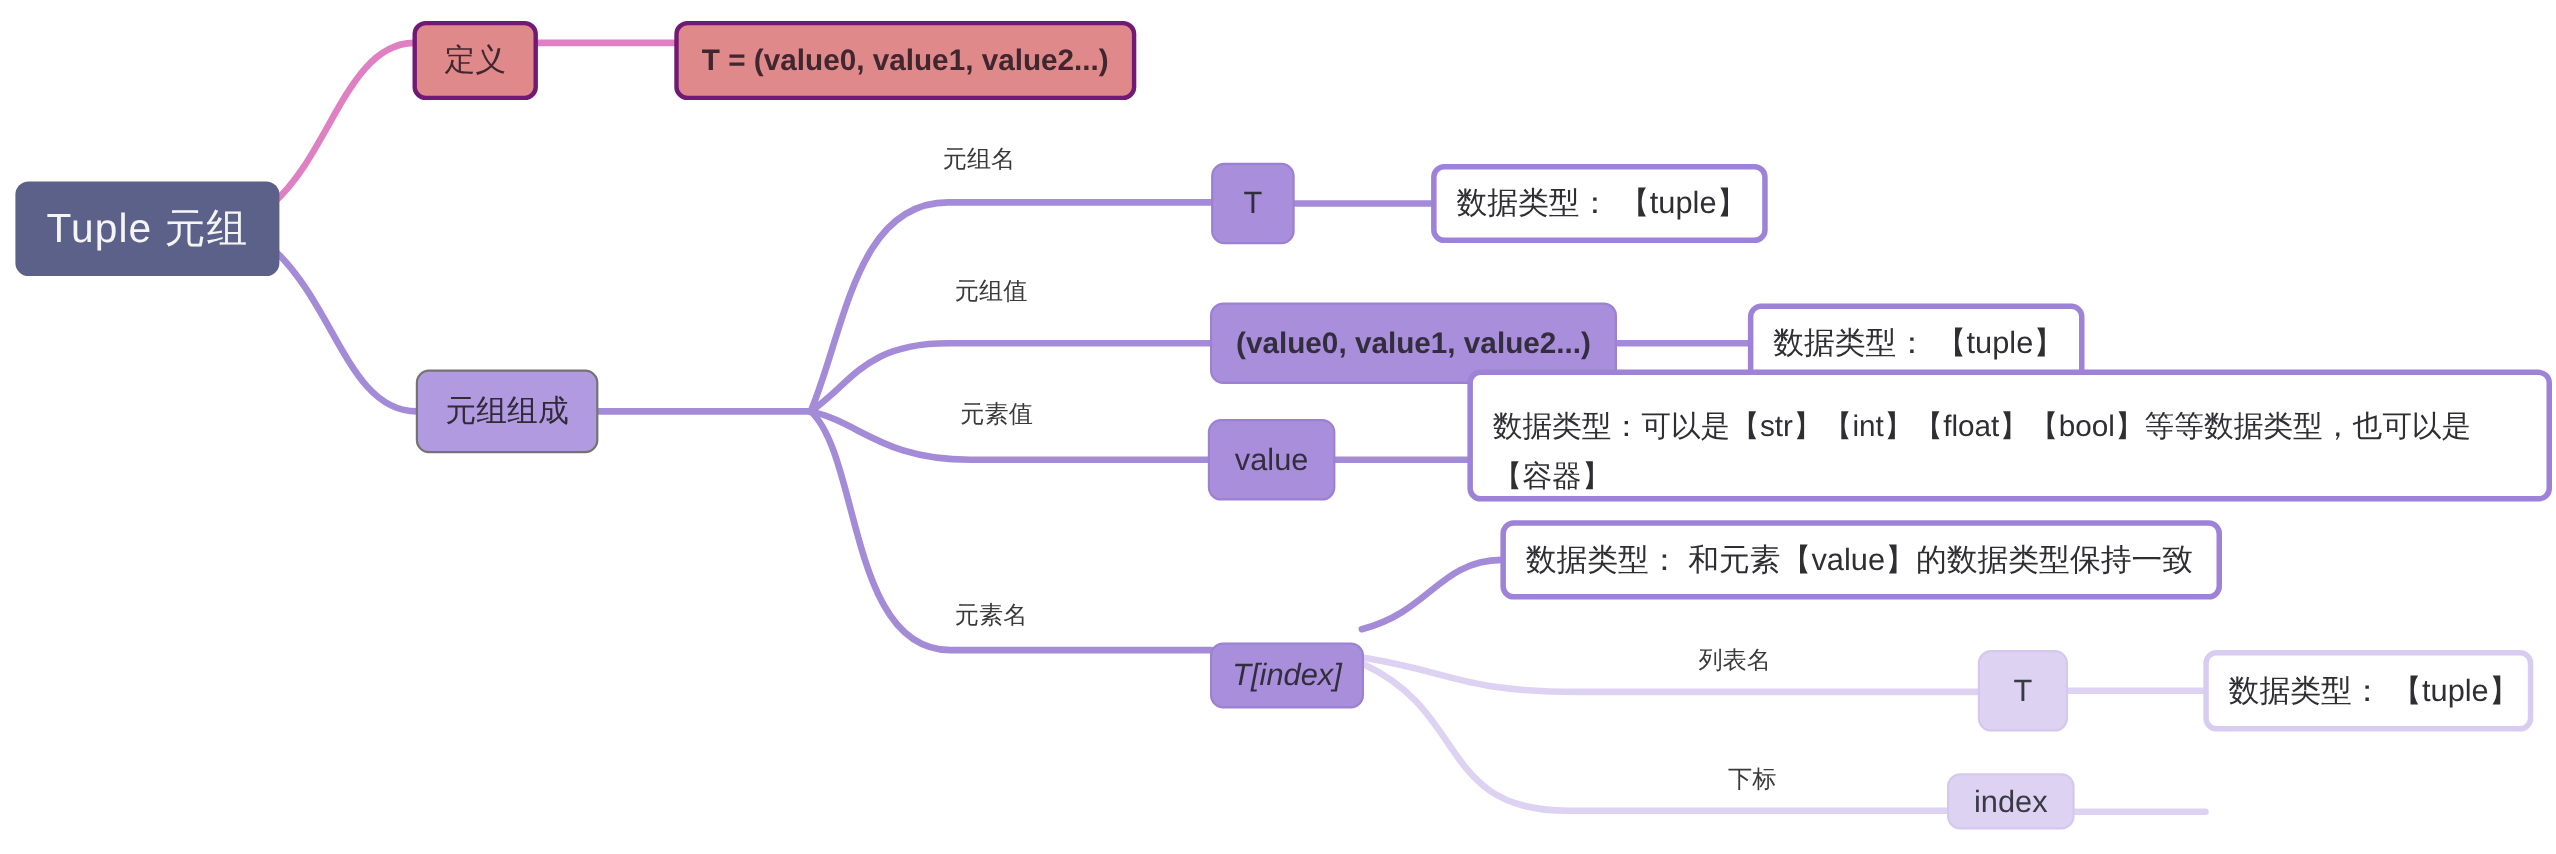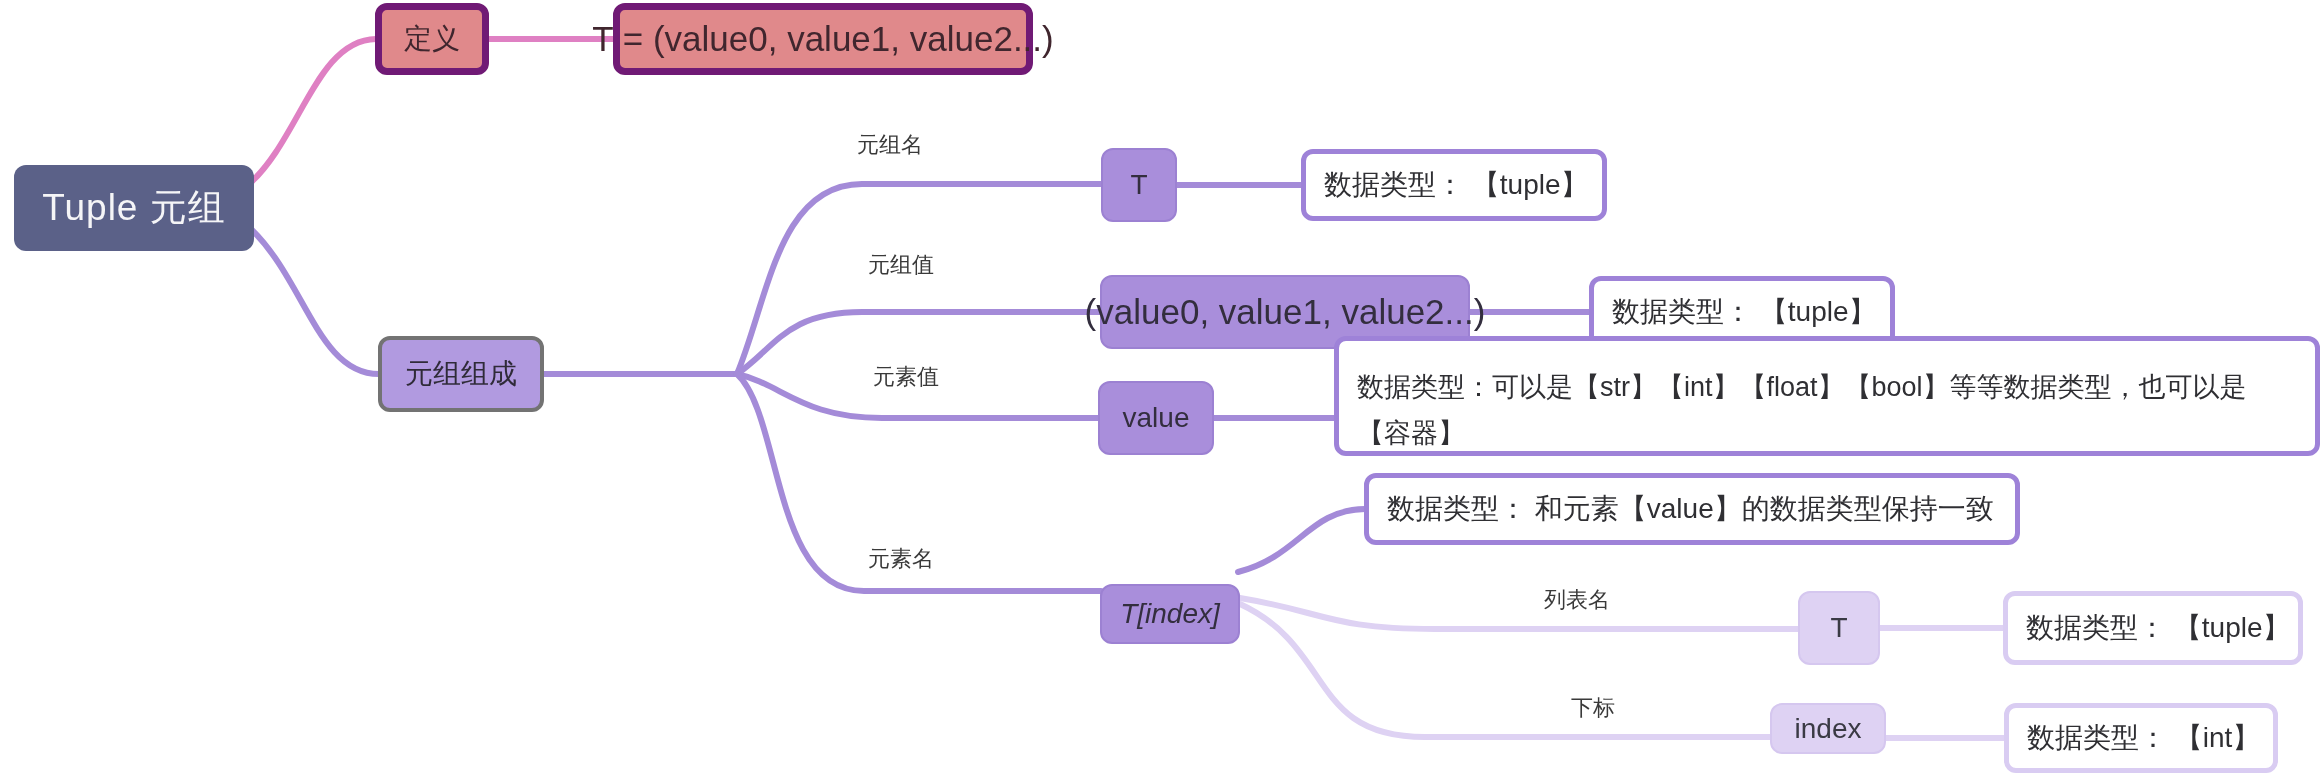--- a/index.html
+++ b/index.html
@@ -18,47 +18,47 @@
     border-radius:12px;
     font-size:28px;
     color:#2f2b38;
     white-space:nowrap;
   }
   .node-root{
     background:#5b6188;color:#f5f5f7;
     font-size:37px;letter-spacing:1px;
   }
   .node-pink{
-    background:#e0898b;border:7px solid #701a75;color:#40262e;
+    background:#e0898b;border:4px solid #701a75;color:#40262e;margin-top:16px;
   }
   .node-purple{
     background:#a98edb;border:2px solid #9c81d2;color:#332e3e;
   }
   .node-purple-light{
-    background:#b19ae0;border:4px solid #737373;color:#2f2b38;
+    background:#b19ae0;border:2px solid #737373;color:#2f2b38;
   }
   .node-outline{
     background:#ffffff;border:5px solid #9e82d8;color:#2f2f33;
     justify-content:flex-start;padding:0 18px;
   }
   .node-outline-light{
     background:#ffffff;border:5px solid #d9ccf2;color:#2f2f33;
     justify-content:flex-start;padding:0 18px;
   }
   .node-lav{
     background:#ded2f3;border:2px solid #d5c7ef;color:#3a3a44;
   }
   .node-note-long{
     white-space:normal;align-items:flex-start;
     padding:23px 18px;line-height:46px;font-size:27px;
   }
   .edge-label{
     position:absolute;font-size:22px;color:#3a3a3a;white-space:nowrap;
   }
-  .fs27{font-size:35px;}
+  .fs27{font-size:27px;font-weight:bold;}
 </style>
 </head>
 <body>
 
 <div id="canvas">
 
   <svg id="wires" viewBox="0 0 2324 776" fill="none" stroke-linecap="round">
 
     <path d="M 248 185 C 300 140, 316 40, 376 39" stroke="#df80c3" stroke-width="6"></path>
     <path d="M 489 39 L 614 39" stroke="#df80c3" stroke-width="6"></path>
@@ -104,15 +104,14 @@
   <span class="edge-label" style="left:868px;top:544px;">元素名</span>
   <div class="node node-purple" style="left:1100px;top:584px;width:140px;height:60px;font-style:italic;">T[index]</div>
   <div class="node node-outline" style="left:1364px;top:473px;width:656px;height:72px;">数据类型： 和元素【value】的数据类型保持一致</div>
 
   <span class="edge-label" style="left:1544px;top:585px;">列表名</span>
   <div class="node node-lav" style="left:1798px;top:591px;width:82px;height:74px;">T</div>
   <div class="node node-outline-light" style="left:2003px;top:591px;width:300px;height:74px;">数据类型： 【tuple】</div>
 
   <span class="edge-label" style="left:1571px;top:693px;">下标</span>
   <div class="node node-lav" style="left:1770px;top:703px;width:116px;height:51px;">index</div>
-  <div class="node node-outline-light" style="left:2004px;top:703px;width:274px;height:70px;">数据类型： 【int】</div>
 
 </div>
 
 </body></html>

